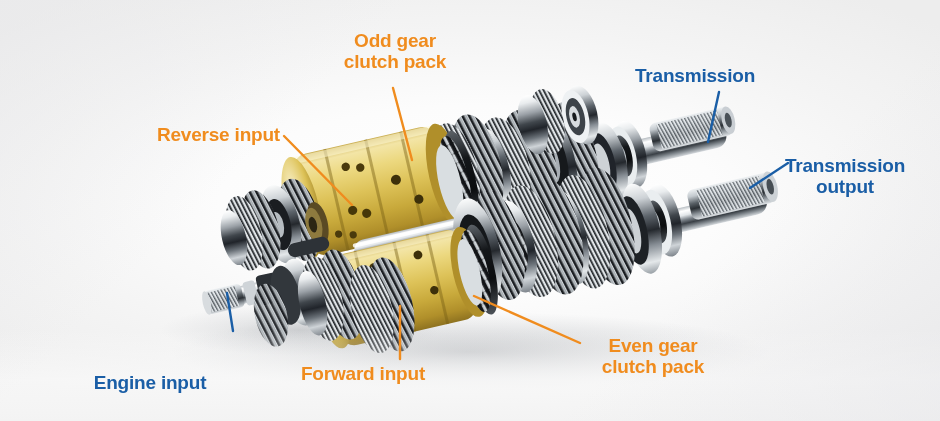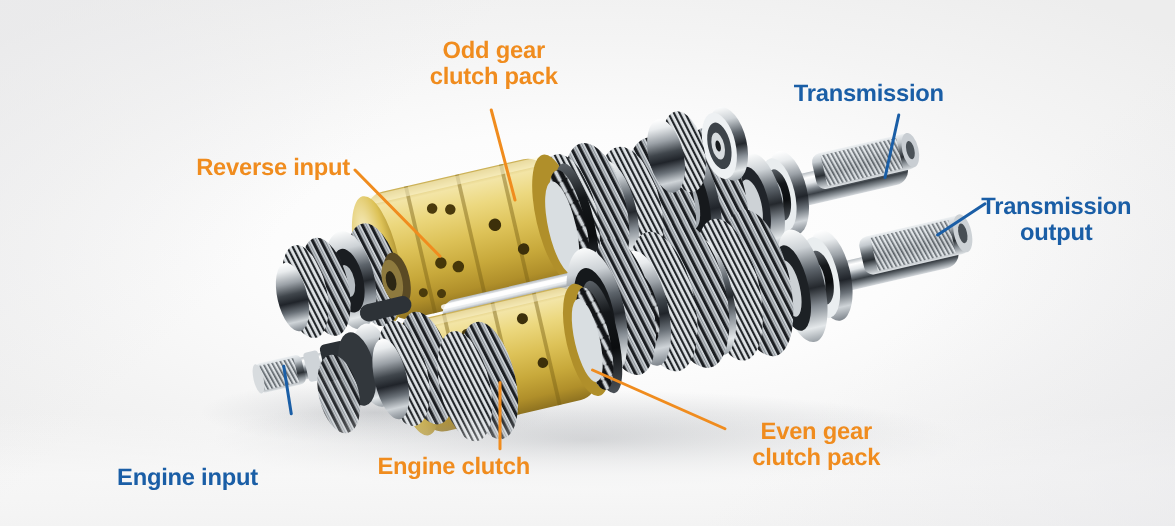--- a/index.html
+++ b/index.html
@@ -398,18 +398,18 @@
 
   <div id="lbl-reverse" class="label orange r">Reverse input</div>
 
   <div id="lbl-counters" class="label blue l">Transmission</div>
 
   <div id="lbl-transout" class="label blue c">Transmission
 output</div>
 
   <div id="lbl-engine" class="label blue c">Engine input</div>
 
-  <div id="lbl-forward" class="label orange c">Engine clutch</div>
+  <div id="lbl-forward" class="label orange c">Forward input</div>
 
   <div id="lbl-evengear" class="label orange c">Even gear
 clutch pack</div>
 
 </div>
 
 </body></html>

